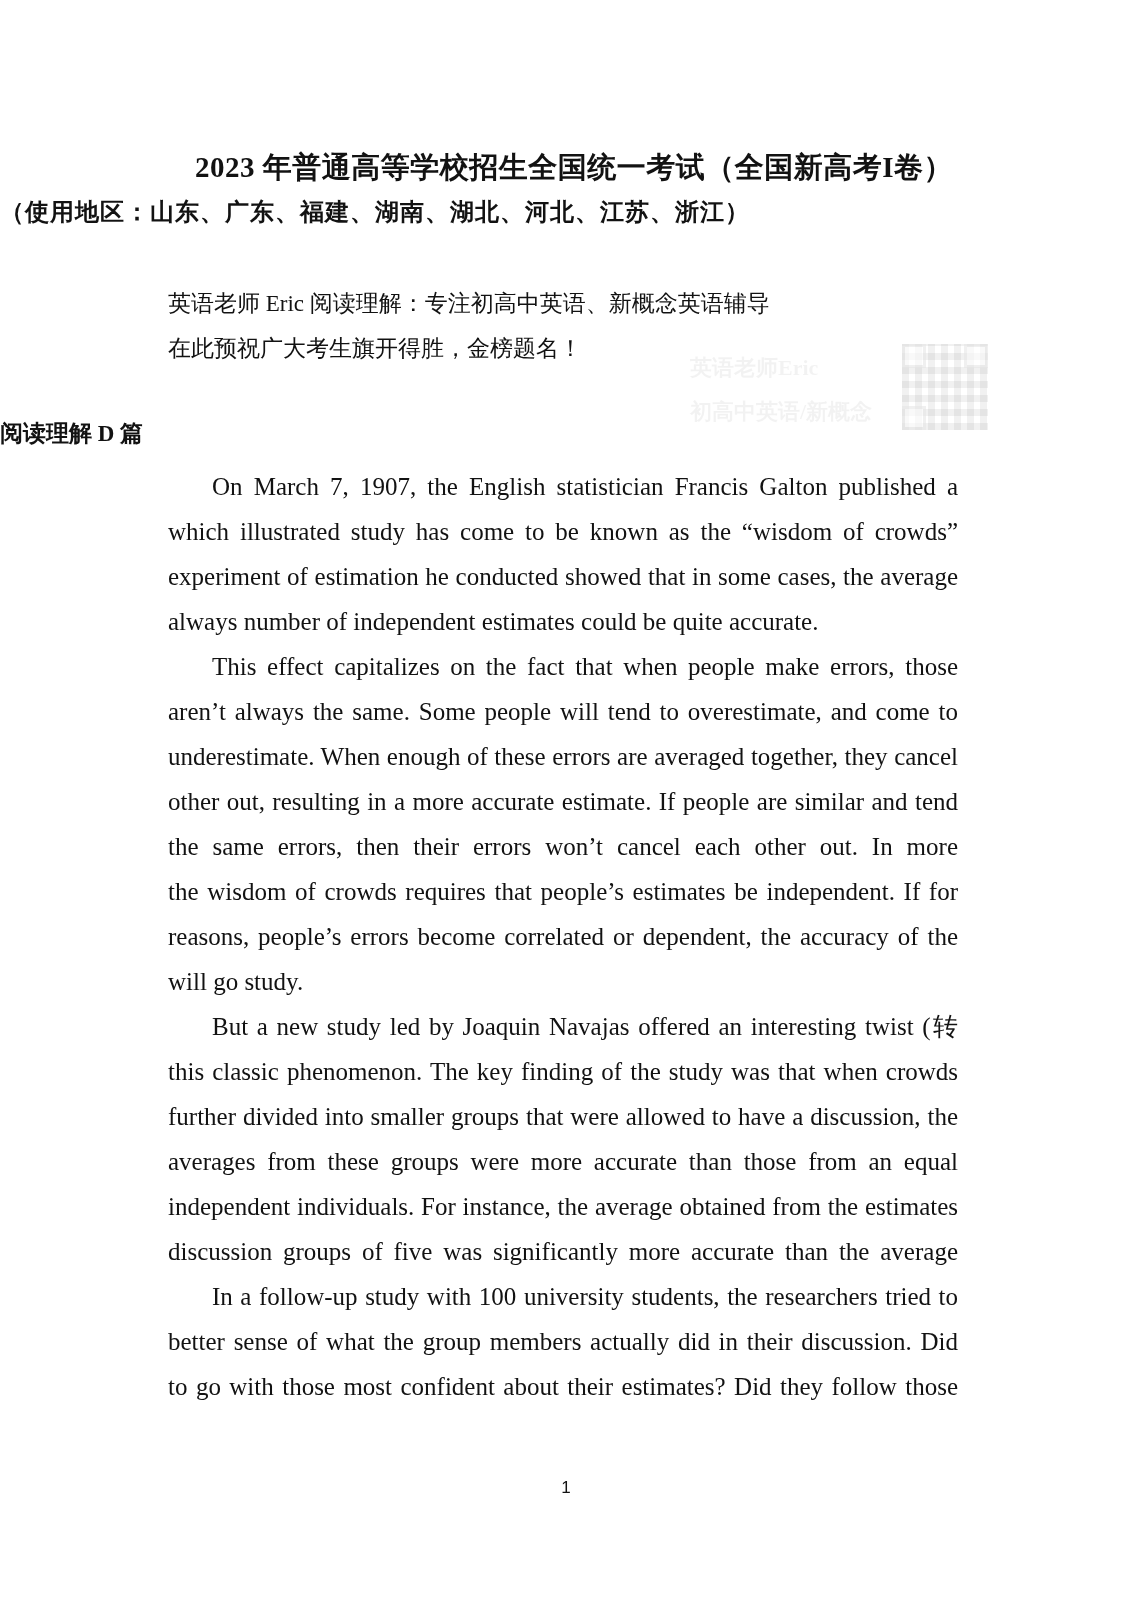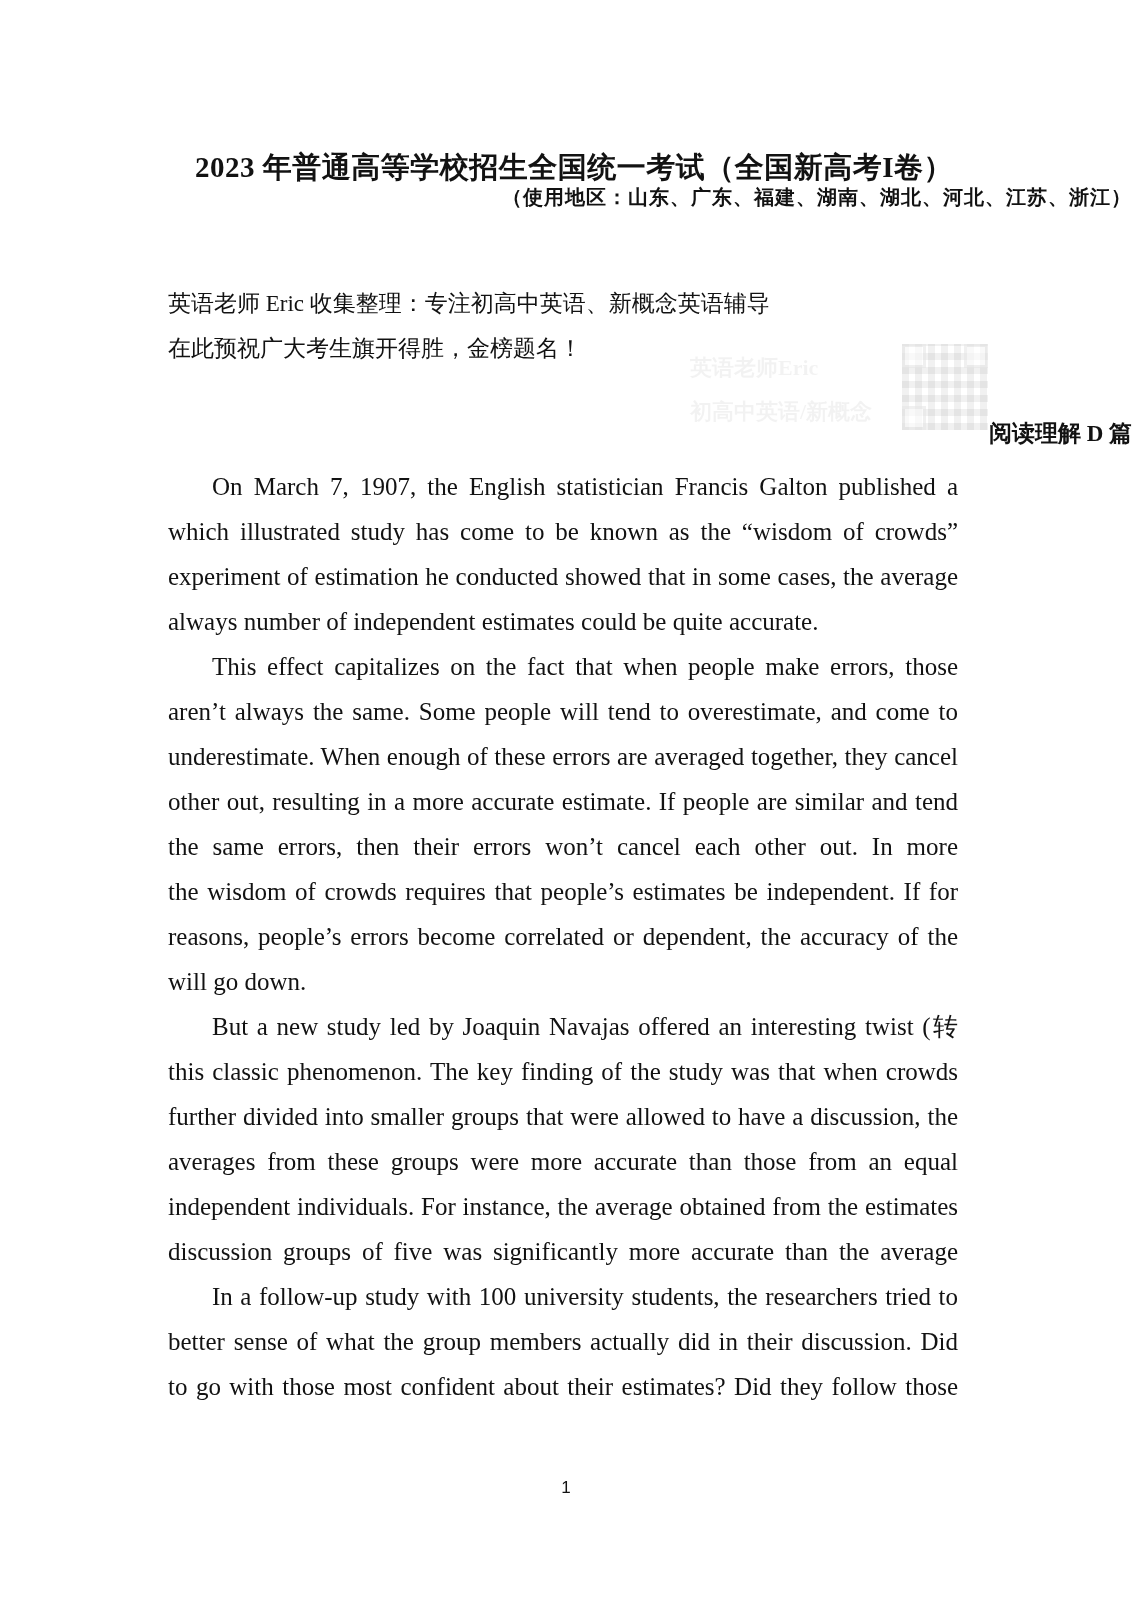--- a/index.html
+++ b/index.html
@@ -17,23 +17,23 @@
     position: absolute;
     top: 140px; left: 0; width: 100%;
     margin: 8px;
     text-align: center;
     font-size: 29px;
     font-weight: 700;
     letter-spacing: 0.5px;
   }
   .region-note {
     position: absolute;
-    top: 184px; left: 0; width: 100%;
-    text-align: right;
-    font-size: 20px;
+    top: 196px; left: 0; width: 100%;
+    text-align: left;
+    font-size: 24px;
     font-weight: 600;
     letter-spacing: 1px;
   }
   .collector {
     position: absolute;
     top: 281px; left: 168px; width: 820px;
     font-size: 23px;
   }
   .collector-line { height: 45px; line-height: 45px; }
   .watermark-text {
@@ -59,21 +59,21 @@
     border: 3px solid rgba(0,0,0,0.06);
     background: rgba(255,255,255,0.6);
   }
   .qr .finder.tl { top: 0; left: 0; }
   .qr .finder.tr { top: 0; right: 0; }
   .qr .finder.bl { bottom: 0; left: 0; }
   .section-heading {
     position: absolute;
     top: 418px; left: 0; width: 100%;
     margin: 0;
-    text-align: right;
+    text-align: left;
     font-size: 23px;
     font-weight: 700;
   }
   .passage {
     position: absolute;
     top: 464px; left: 168px; width: 790px;
     font-size: 25px;
   }
   .body-line {
     height: 45px;
@@ -95,21 +95,21 @@
 </head>
 <body>
 
 <div class="page">
 
   <h1 class="exam-title">2023 年普通高等学校招生全国统一考试（全国新高考I卷）</h1>
 
   <div class="region-note">（使用地区：山东、广东、福建、湖南、湖北、河北、江苏、浙江）</div>
 
   <div class="collector">
-    <div class="collector-line">英语老师 Eric 收集整理：专注初高中英语、新概念英语辅导</div>
+    <div class="collector-line">英语老师 Eric 阅读理解：专注初高中英语、新概念英语辅导</div>
     <div class="collector-line">在此预祝广大考生旗开得胜，金榜题名！</div>
   </div>
 
   <div class="watermark-text">
     <div class="wm-line">英语老师Eric</div>
     <div class="wm-line">初高中英语/新概念</div>
   </div>
 
   <div class="qr">
     <div class="finder tl"></div>
@@ -124,21 +124,21 @@
       <div class="body-line">which illustrated study has come to be known as the “wisdom of crowds” effect. The</div>
       <div class="body-line">experiment of estimation he conducted showed that in some cases, the average of a</div>
       <div class="body-line last">always number of independent estimates could be quite accurate.</div>
       <div class="body-line first">This effect capitalizes on the fact that when people make errors, those errors</div>
       <div class="body-line">aren’t always the same. Some people will tend to overestimate, and come to</div>
       <div class="body-line">underestimate. When enough of these errors are averaged together, they cancel each</div>
       <div class="body-line">other out, resulting in a more accurate estimate. If people are similar and tend to make</div>
       <div class="body-line">the same errors, then their errors won’t cancel each other out. In more technical terms,</div>
       <div class="body-line">the wisdom of crowds requires that people’s estimates be independent. If for whatever</div>
       <div class="body-line">reasons, people’s errors become correlated or dependent, the accuracy of the estimate</div>
-      <div class="body-line last">will go down.</div>
+      <div class="body-line last">will go study.</div>
       <div class="body-line first">But a new study led by Joaquin Navajas offered an interesting twist (转折) on</div>
       <div class="body-line">this classic phenomenon. The key finding of the study was that when crowds were</div>
       <div class="body-line">further divided into smaller groups that were allowed to have a discussion, the</div>
       <div class="body-line">averages from these groups were more accurate than those from an equal number of</div>
       <div class="body-line">independent individuals. For instance, the average obtained from the estimates of four</div>
       <div class="body-line">discussion groups of five was significantly more accurate than the average obtained</div>
       <div class="body-line first">In a follow-up study with 100 university students, the researchers tried to get a</div>
       <div class="body-line">better sense of what the group members actually did in their discussion. Did they tend</div>
       <div class="body-line last">to go with those most confident about their estimates? Did they follow those least</div>
     </div>

